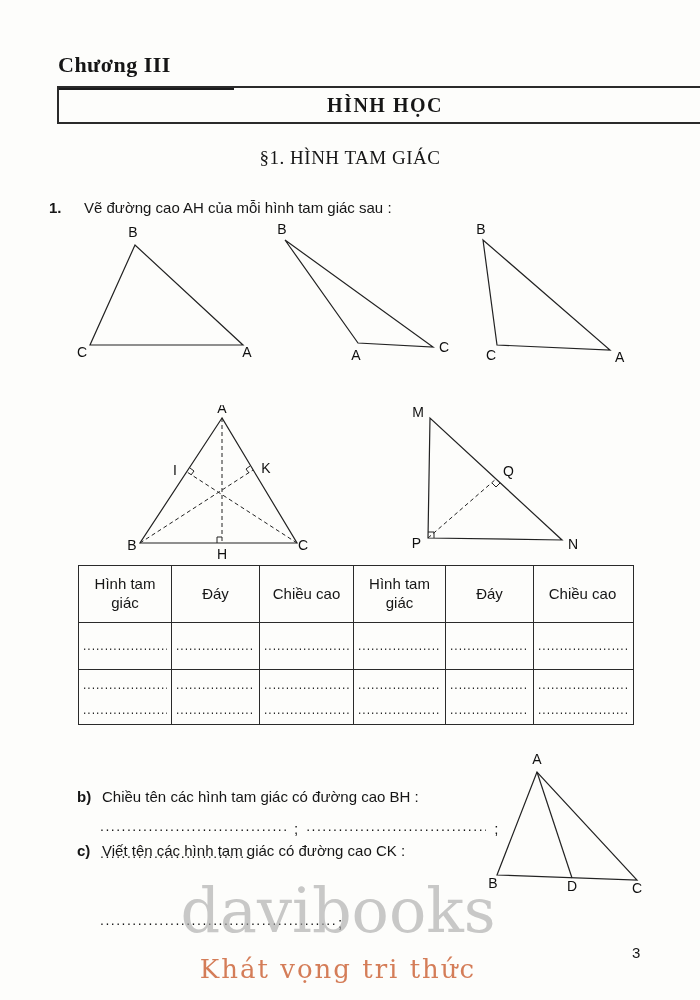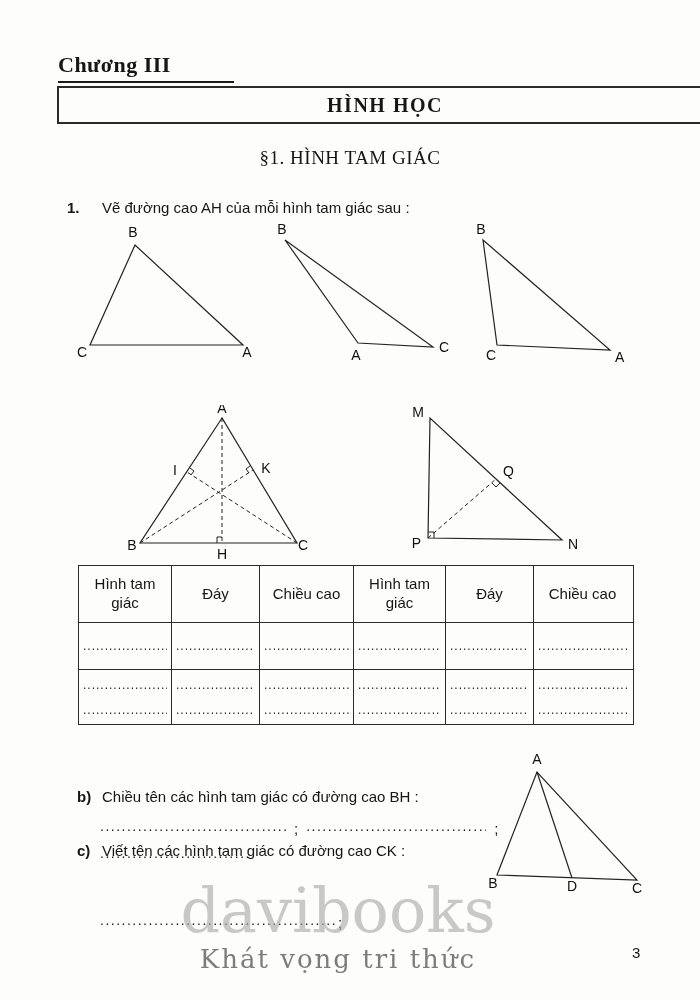--- a/index.html
+++ b/index.html
@@ -1,19 +1,19 @@
 <!DOCTYPE html>
 <html><head>
 <meta charset="utf-8">
 <style>
   *{box-sizing:border-box;margin:0;padding:0}
   html,body{background:#ffffff}
   .page{position:relative;width:700px;height:1000px;background:#fdfdfb;font-family:"Liberation Sans",sans-serif;color:#161616;overflow:hidden}
   .abs{position:absolute}
-  .chapter{left:58px;top:52px;font-family:"Liberation Serif",serif;font-size:22px;font-weight:bold;width:176px;border-bottom:2px solid #1c1c1c;padding-bottom:3px;letter-spacing:.5px}
+  .chapter{left:58px;top:52px;font-family:"Liberation Serif",serif;font-size:22px;font-weight:bold;width:176px;border-bottom:2px solid #1c1c1c;padding-bottom:10px;letter-spacing:.5px}
   .title-box{left:57px;top:86px;width:656px;height:38px;border:2px solid #2a2a2a;display:flex;align-items:center;justify-content:center}
   .title-box span{font-family:"Liberation Serif",serif;font-weight:bold;font-size:20px;letter-spacing:1.5px}
   .section{left:0;top:147px;width:700px;text-align:center;font-family:"Liberation Serif",serif;font-weight:normal;font-size:19px;letter-spacing:.5px}
   .exline{font-size:15px;line-height:1.35;width:610px}
   .exnum{font-weight:bold;display:inline-block}
   .sublabel{font-weight:bold;display:inline-block}
   .tri{fill:none;stroke:#222;stroke-width:1.2}
   .dash{stroke:#222;stroke-width:1;stroke-dasharray:4 3;fill:none}
   .mark{fill:none;stroke:#222;stroke-width:1}
   svg text{font-family:"Liberation Sans",sans-serif;font-size:14px;fill:#101010}
@@ -25,37 +25,37 @@
   .th{height:56px;display:flex;align-items:center;justify-content:center;text-align:center;font-size:15px;line-height:1.25;padding:0 6px}
   .td{display:flex;flex-direction:column;justify-content:center;gap:11px;padding:0 4px}
   .row1 .td{height:46px}
   .row2 .td{height:54px}
   .dots{display:block;white-space:nowrap;overflow:hidden;font-size:12px;color:#222;letter-spacing:1px}
   .ansline{font-size:15px}
   .ansdots{display:inline-block;vertical-align:baseline;white-space:nowrap;overflow:hidden;letter-spacing:1.5px;font-size:14px}
   .semi{display:inline-block;margin:0 8px}
   .watermark{left:0;top:880px;width:676px;text-align:center;pointer-events:none;z-index:9}
   .wm-brand{font-family:"DejaVu Serif",serif;font-size:62px;color:#a8a8a8;opacity:.62;line-height:1}
-  .wm-slogan{font-family:"DejaVu Serif",serif;font-size:26px;color:#404040;opacity:.68;letter-spacing:2px;margin-top:2px}
+  .wm-slogan{font-family:"DejaVu Serif",serif;font-size:26px;color:#c2410c;opacity:.68;letter-spacing:2px;margin-top:12px}
   .pagenum{left:632px;top:944px;font-size:15px}
 </style>
 </head>
 <body>
 
 <div class="page">
 
   <div class="abs chapter">Chương III</div>
 
   <div class="abs title-box">
     <span>HÌNH HỌC</span>
   </div>
 
   <div class="abs section">§1. HÌNH TAM GIÁC</div>
 
-  <div class="abs exline" style="left:67px;top:198px">
+  <div class="abs exline" style="left:49px;top:198px">
     <span class="exnum" style="width:35px">1.</span><span>Vẽ đường cao AH của mỗi hình tam giác sau :</span>
   </div>
 
   <svg class="abs" style="left:70px;top:222px" width="560" height="146" viewBox="0 0 560 146">
     <g>
       <polygon class="tri" points="65,23 20,123 173,123"></polygon>
       <text x="63" y="15" text-anchor="middle">B</text>
       <text x="12" y="135" text-anchor="middle">C</text>
       <text x="177" y="135" text-anchor="middle">A</text>
     </g>

